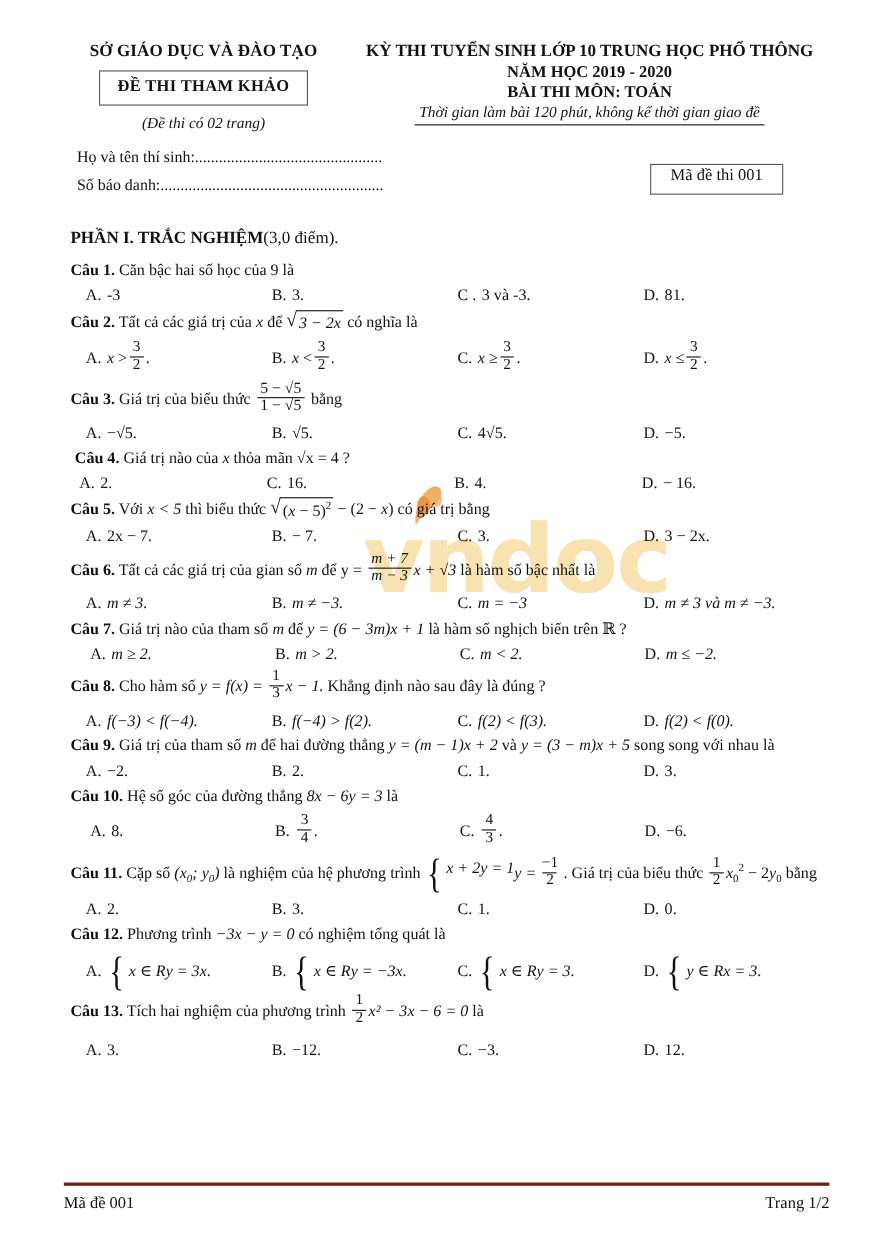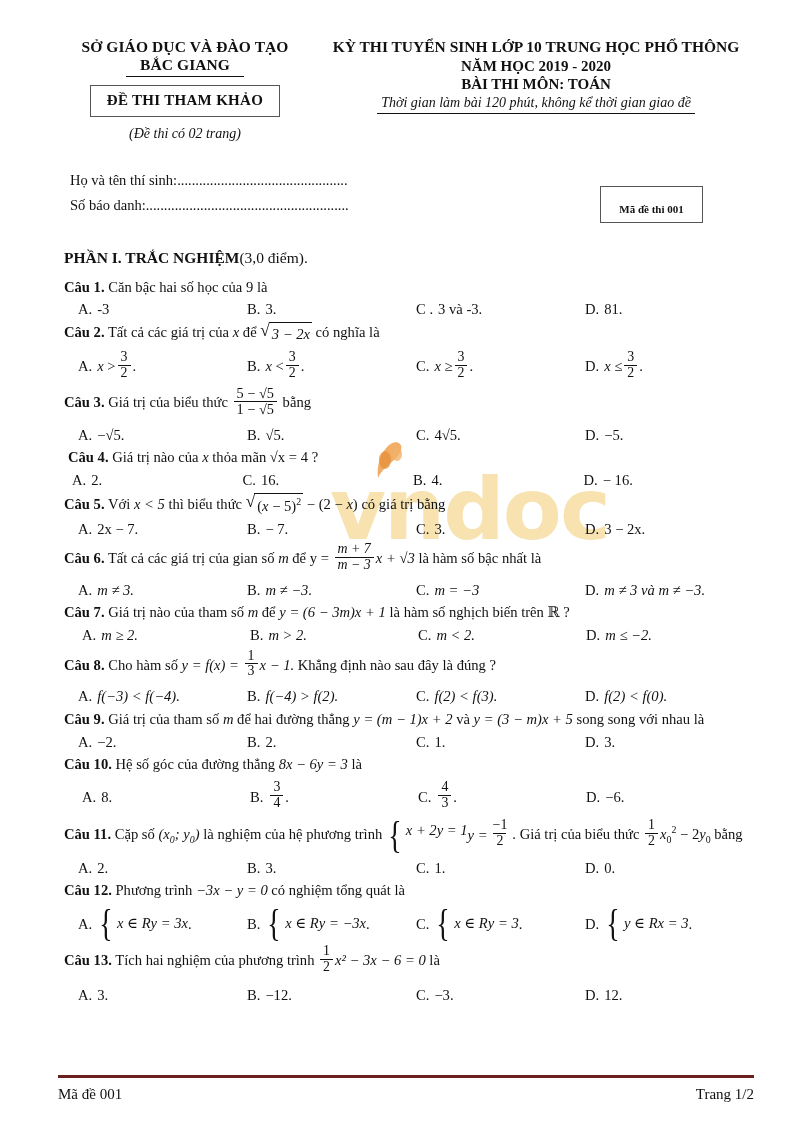--- a/index.html
+++ b/index.html
@@ -107,39 +107,39 @@
   .pages-note {
     font-style: italic;
     font-size: 14px;
     margin-top: 9px;
   }
 
   
   .info-row {
     display: flex;
     align-items: flex-start;
-    margin-top: 26px;
+    margin-top: 10px;
   }
   .info-left { flex: 1; padding-left: 12px; }
   .info-line {
     font-size: 14.5px;
     line-height: 1.75;
     white-space: nowrap;
   }
   .info-right {
     flex: 0 0 205px;
     padding-top: 18px;
     text-align: center;
   }
   .code-box {
     display: inline-block;
     border: 1.6px solid #555;
-    padding: 16px 18px 7px 18px;
-    font-weight: 700;
-    font-size: 11px;
+    padding: 2px 18px 7px 18px;
+    font-weight: 400;
+    font-size: 15px;
   }
 
   
   .part-head {
     font-weight: 700;
     font-size: 15.5px;
     margin-top: 26px;
     margin-bottom: 10px;
     padding-left: 6px;
   }
@@ -233,21 +233,20 @@
     <ellipse cx="29" cy="16" rx="5" ry="7" fill="#f3b169" opacity="0.8"></ellipse>
   </svg>
   <div class="wm-text" style="color: rgb(247, 226, 176);">vndoc</div>
 </div>
 
 <div class="page">
 
   <div class="header">
     <div class="hdr-left">
       <div class="dept-line1">SỞ GIÁO DỤC VÀ ĐÀO TẠO</div>
-      <div><span class="dept-line2">BẮC GIANG</span></div>
       <div class="ref-box">ĐỀ THI THAM KHẢO</div>
       <div class="pages-note">(Đề thi có 02 trang)</div>
     </div>
     <div class="hdr-right">
       <div class="exam-t1">KỲ THI TUYỂN SINH LỚP 10 TRUNG HỌC PHỔ THÔNG</div>
       <div class="exam-t2">NĂM HỌC 2019 - 2020</div>
       <div class="exam-t3">BÀI THI MÔN: TOÁN</div>
       <div><span class="exam-time">Thời gian làm bài 120 phút, không kể thời gian giao đề</span></div>
     </div>
   </div>

